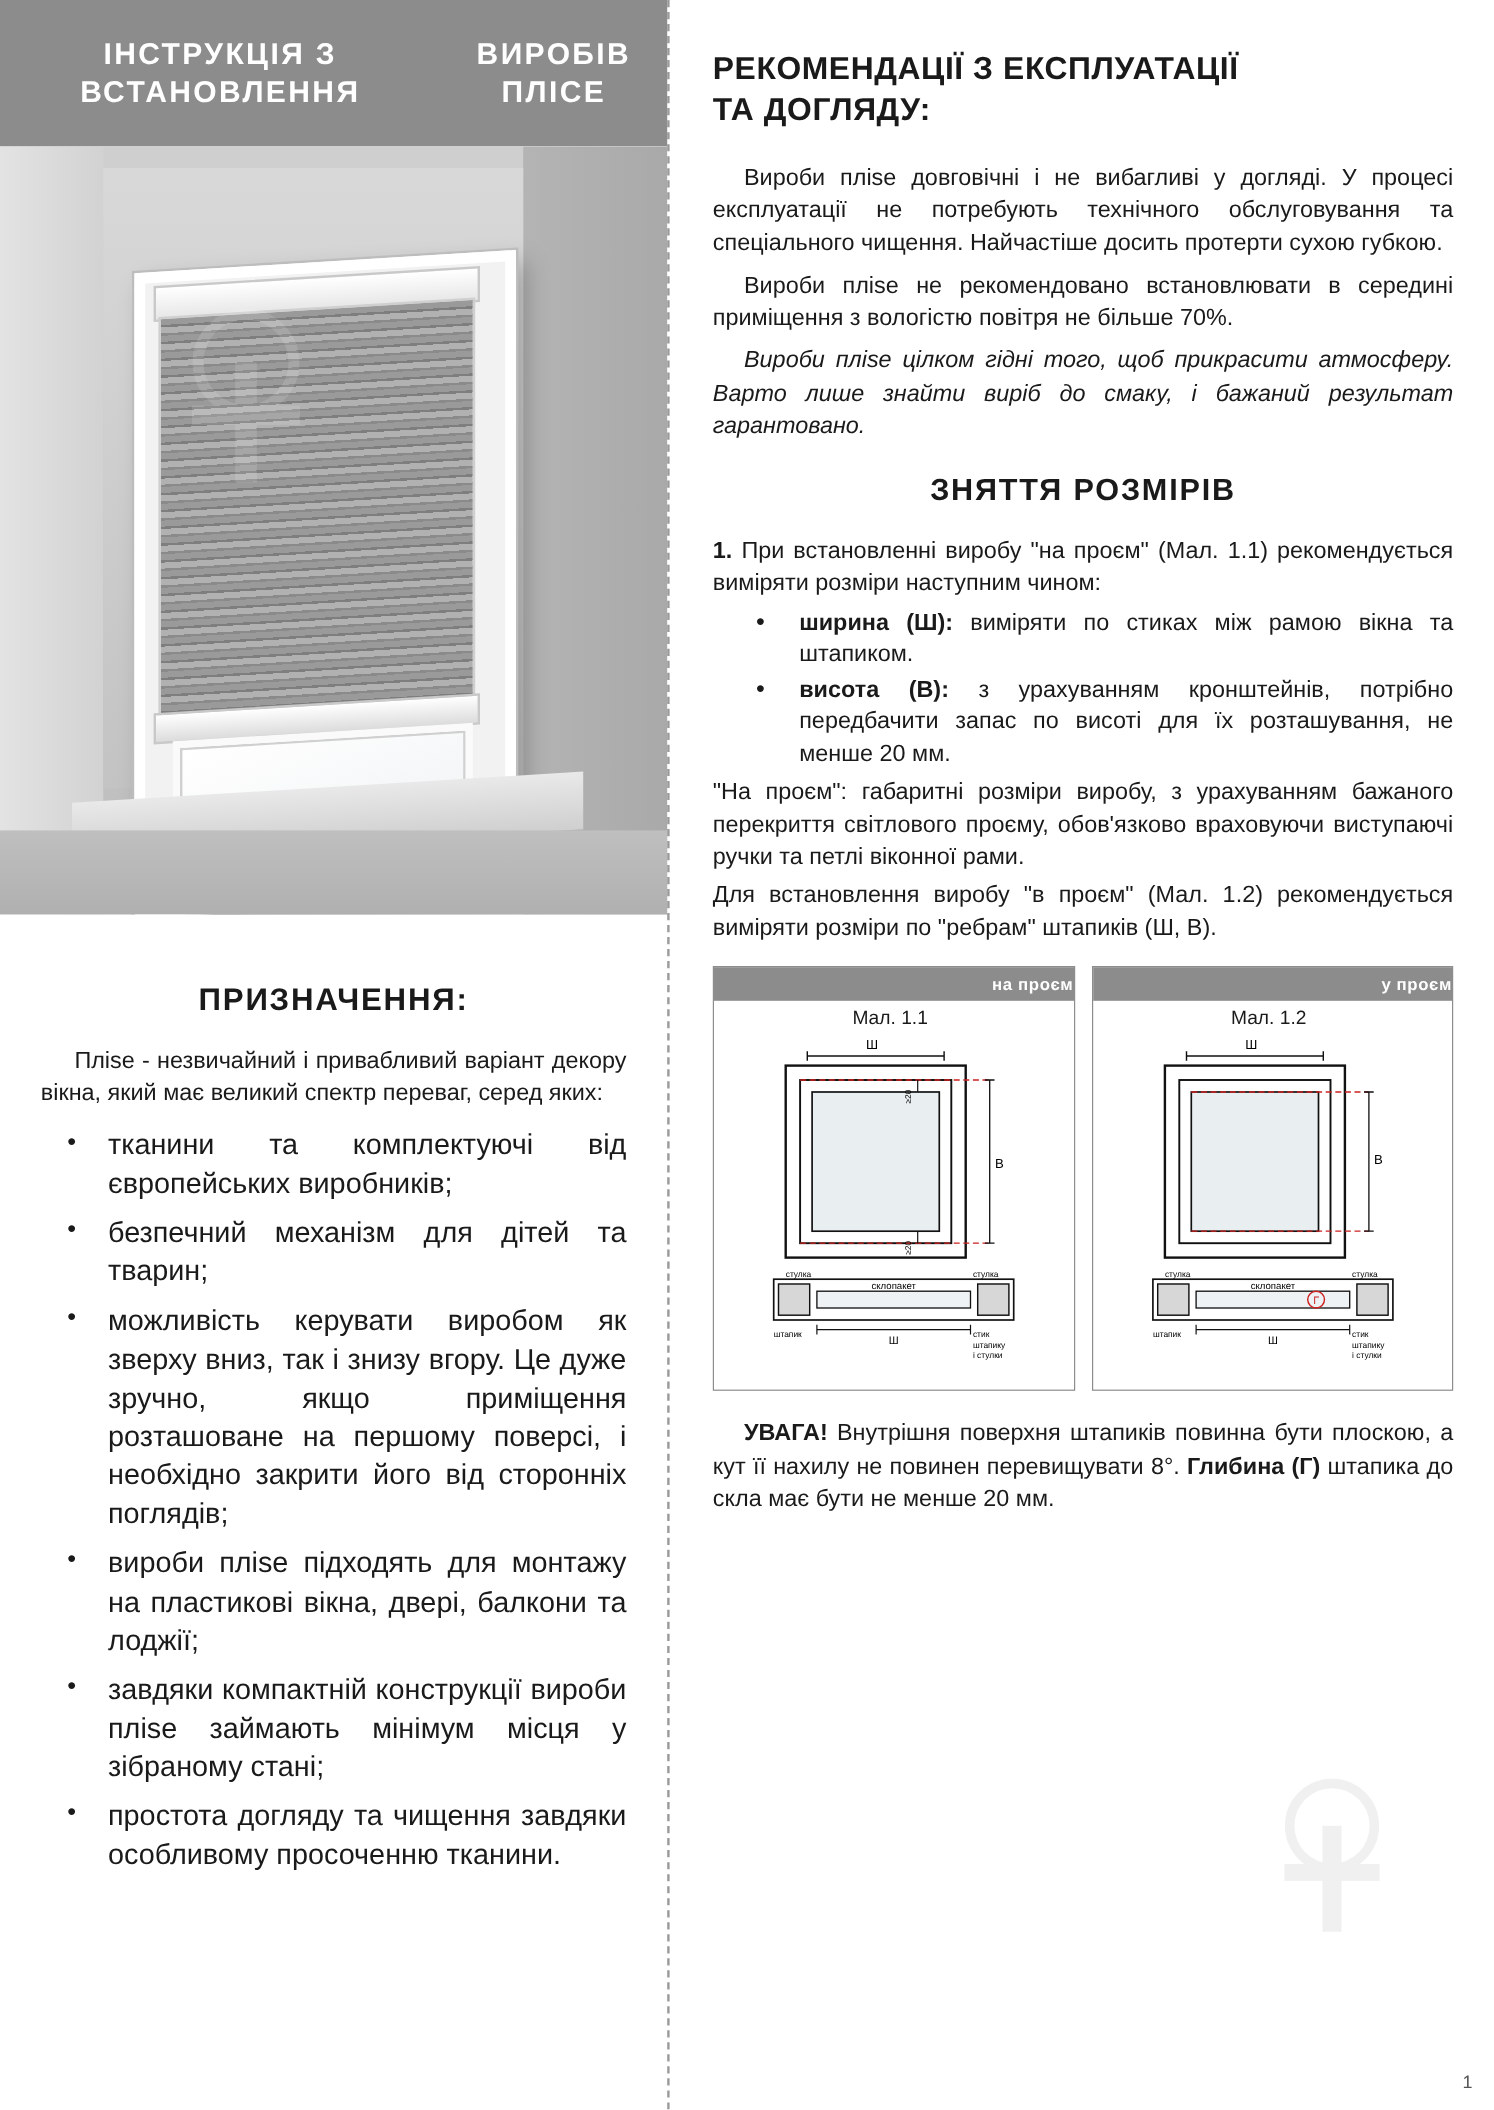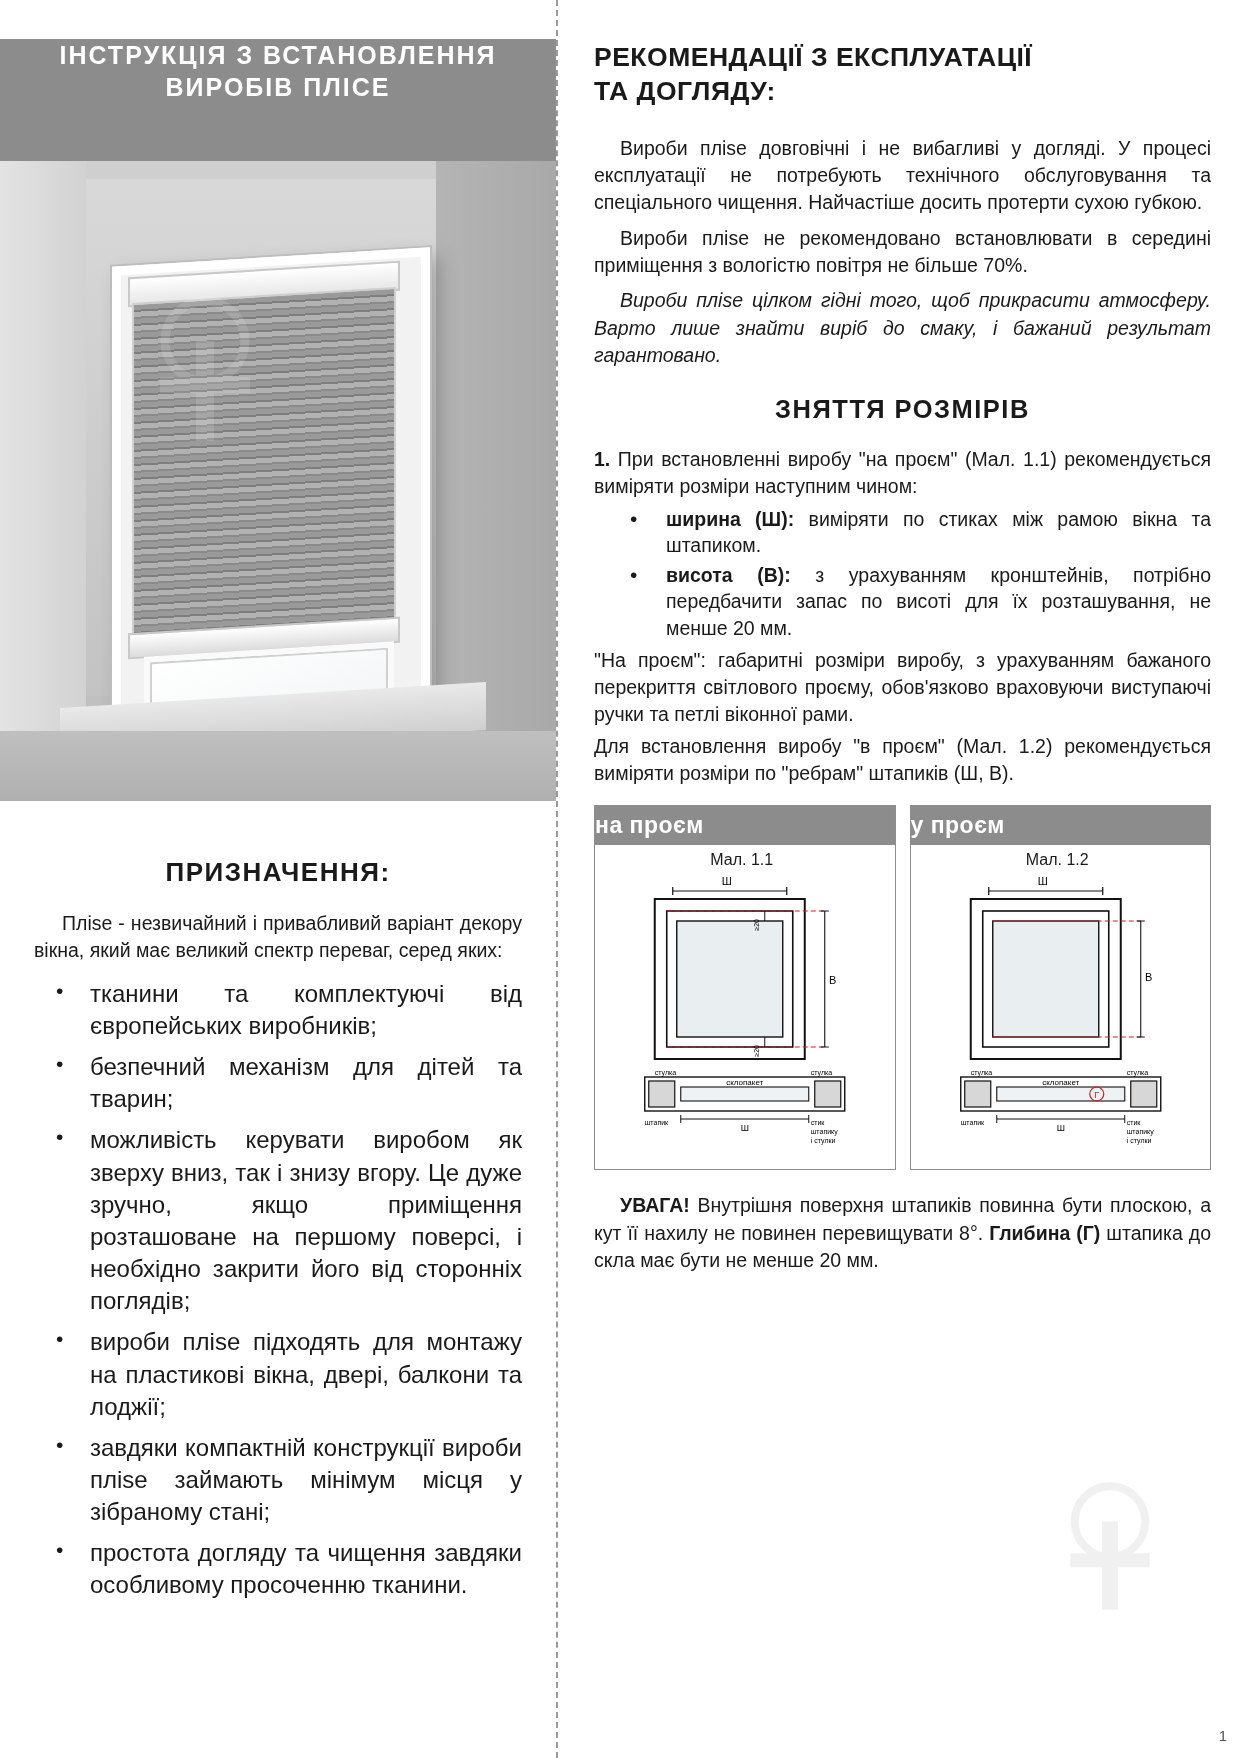--- a/index.html
+++ b/index.html
@@ -23,26 +23,25 @@
   
   .col-left {
     width: 556px;
     position: relative;
   }
   .left-header {
     background: #8c8c8c;
     color: #ffffff;
     height: 122px;
     display: flex;
-    flex-direction: column;
+    flex-direction: row;
     align-items: center;
-    justify-content: flex-start;
+    justify-content: flex-end;
     text-align: center;
     letter-spacing: 1px;
-    margin-top: 39px;
   }
   .left-header .ln {
     font-size: 25px;
     font-weight: bold;
     line-height: 1.28;
     letter-spacing: 2px;
   }
   .photo {
     height: 640px;
     background: linear-gradient(180deg,#cfcfcf 0%,#c6c6c6 55%,#bdbdbd 100%);
@@ -226,22 +225,22 @@
     margin-top: 18px;
   }
   .draw-box {
     flex: 1;
     border: 1px solid #8d8d8d;
     background: #ffffff;
   }
   .draw-head {
     background: #8c8c8c;
     color: #ffffff;
-    text-align: left;
-    font-size: 23px;
+    text-align: right;
+    font-size: 14px;
     font-weight: bold;
     padding: 6px 0;
     letter-spacing: .5px;
   }
   .draw-cap {
     font-size: 16px;
     padding: 6px 16px 0 10px;
     text-align: center;
   }
   .draw-svg { display: block; width: 100%; height: 300px; }

